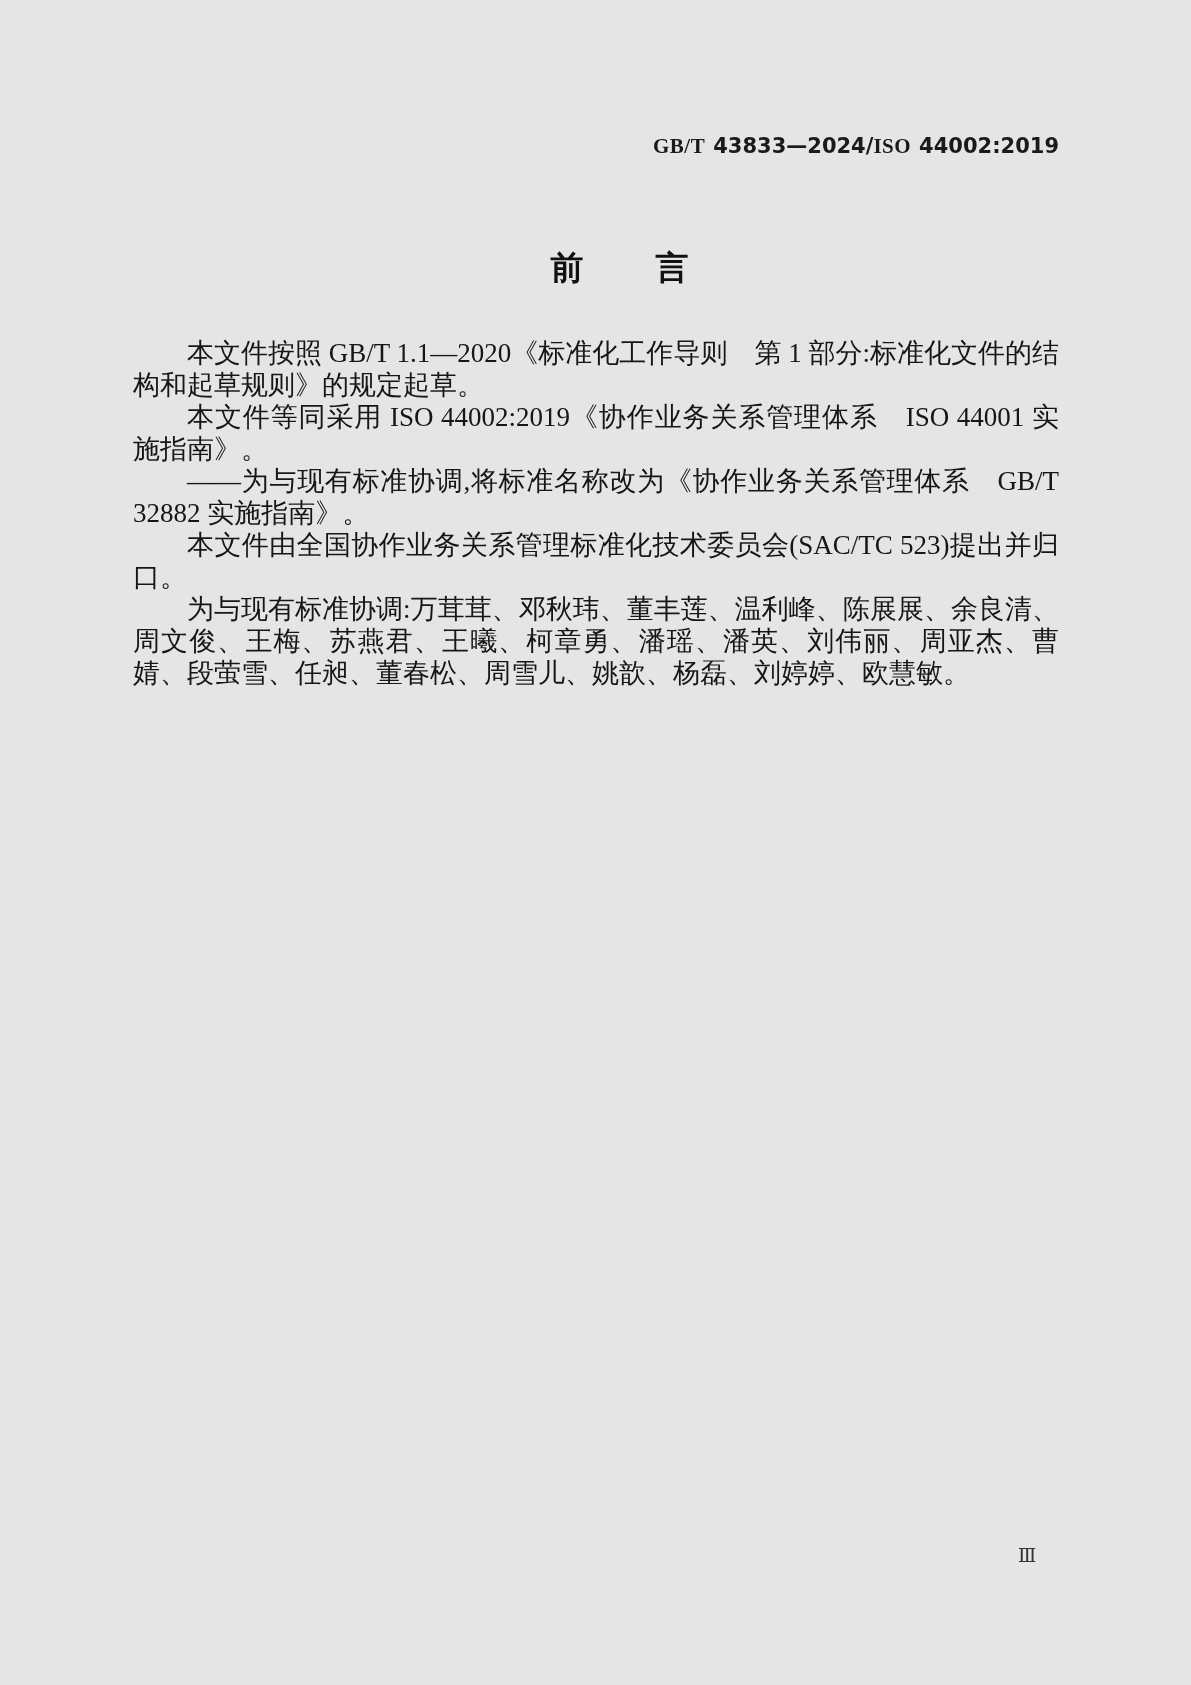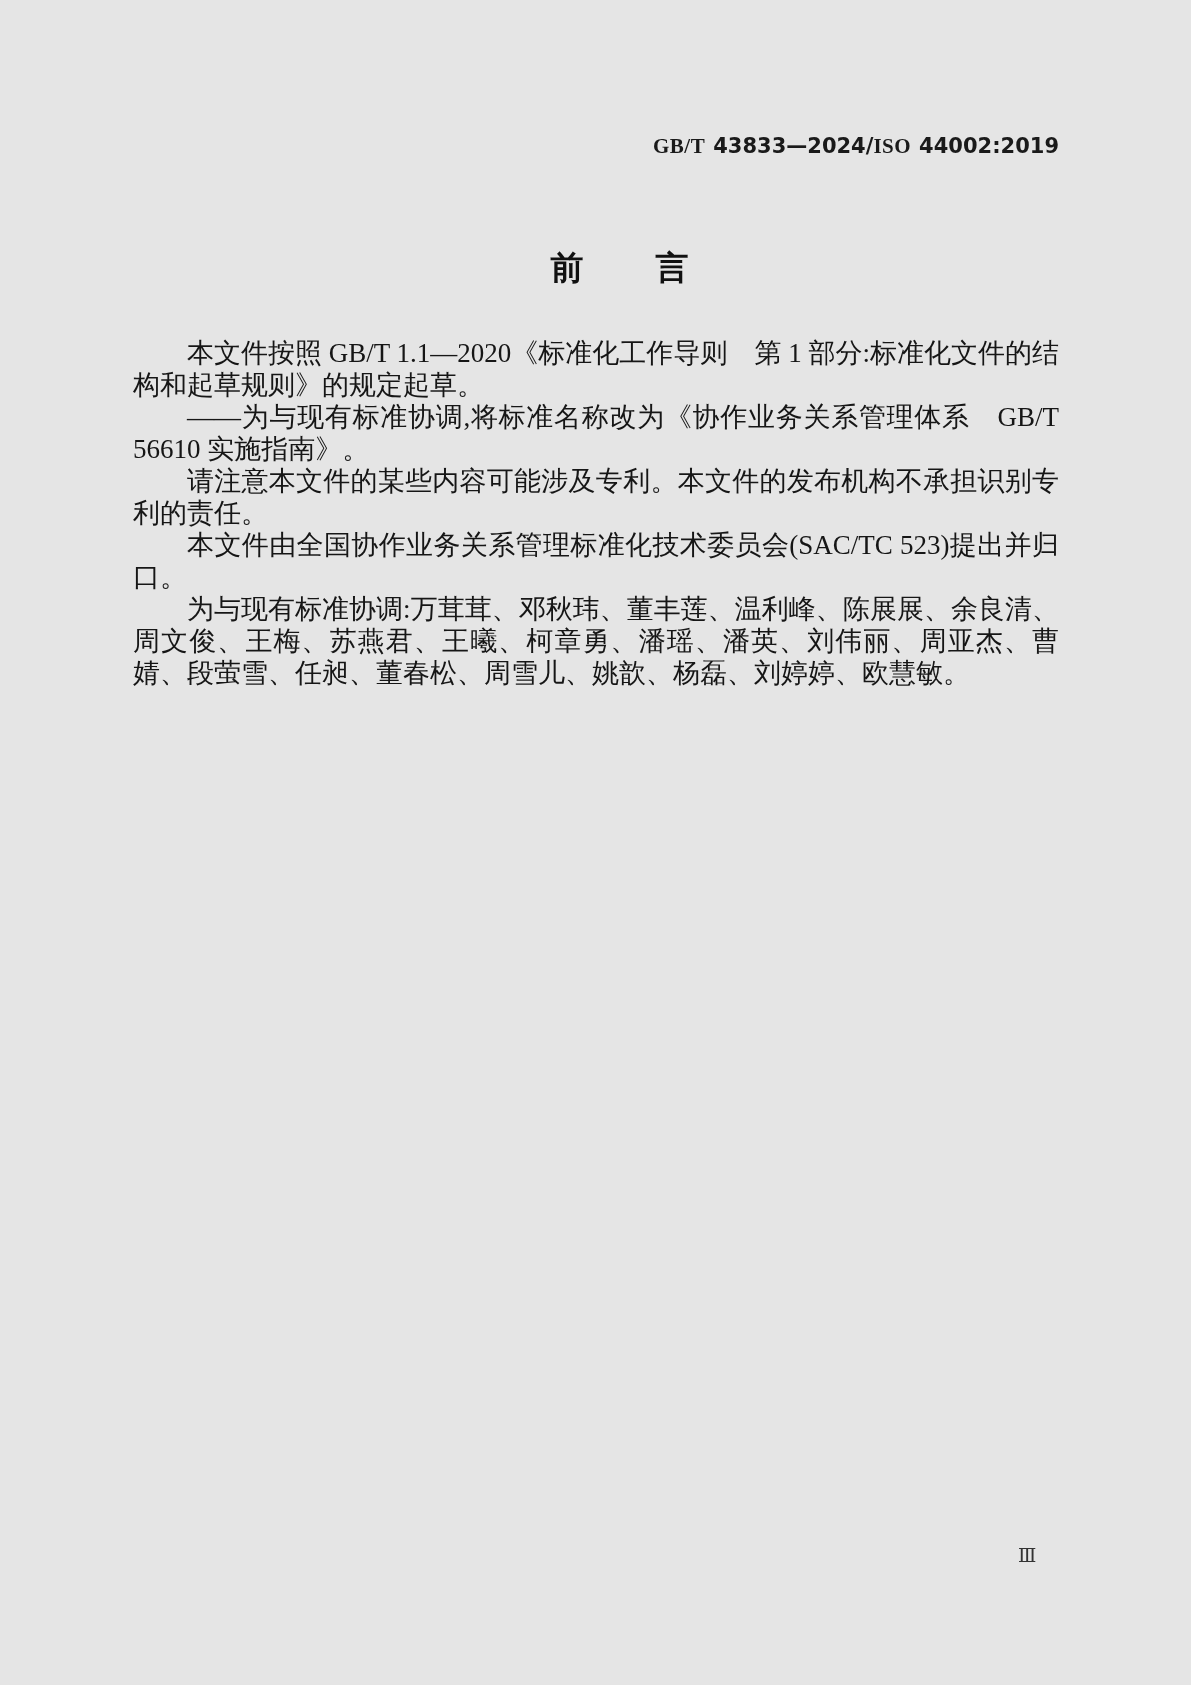--- a/index.html
+++ b/index.html
@@ -86,21 +86,21 @@
   <div class="std-header">
     <span class="seg-serif">GB/T</span><span class="seg-num ml">43833—2024</span><span class="seg-num">/</span><span class="seg-serif">ISO</span><span class="seg-num ml">44002:2019</span>
   </div>
 
   <h1 class="doc-title">
     <span>前</span><span class="title-gap"></span><span>言</span>
   </h1>
 
   <div class="doc-body">
     <p>本文件按照 GB/T 1.1—2020《标准化工作导则　第 1 部分:标准化文件的结构和起草规则》的规定起草。</p>
-    <p>——为与现有标准协调,将标准名称改为《协作业务关系管理体系　GB/T 56610 实施指南》。</p>
-    <p>请注意本文件的某些内容可能涉及专利。本文件的发布机构不承担识别专利的责任。</p>
+    <p>本文件等同采用 ISO 44002:2019《协作业务关系管理体系　ISO 44001 实施指南》。</p>
+    <p>——为与现有标准协调,将标准名称改为《协作业务关系管理体系　GB/T 32882 实施指南》。</p>
     <p>本文件由全国协作业务关系管理标准化技术委员会(SAC/TC 523)提出并归口。</p>
     <p>为与现有标准协调:万茸茸、邓秋玮、董丰莲、温利峰、陈展展、余良清、周文俊、王梅、苏燕君、王曦、柯章勇、潘瑶、潘英、刘伟丽、周亚杰、曹婧、段萤雪、任昶、董春松、周雪儿、姚歆、杨磊、刘婷婷、欧慧敏。</p>
   </div>
 
   <div class="page-number">Ⅲ</div>
 
 </div>
 
 </body></html>

